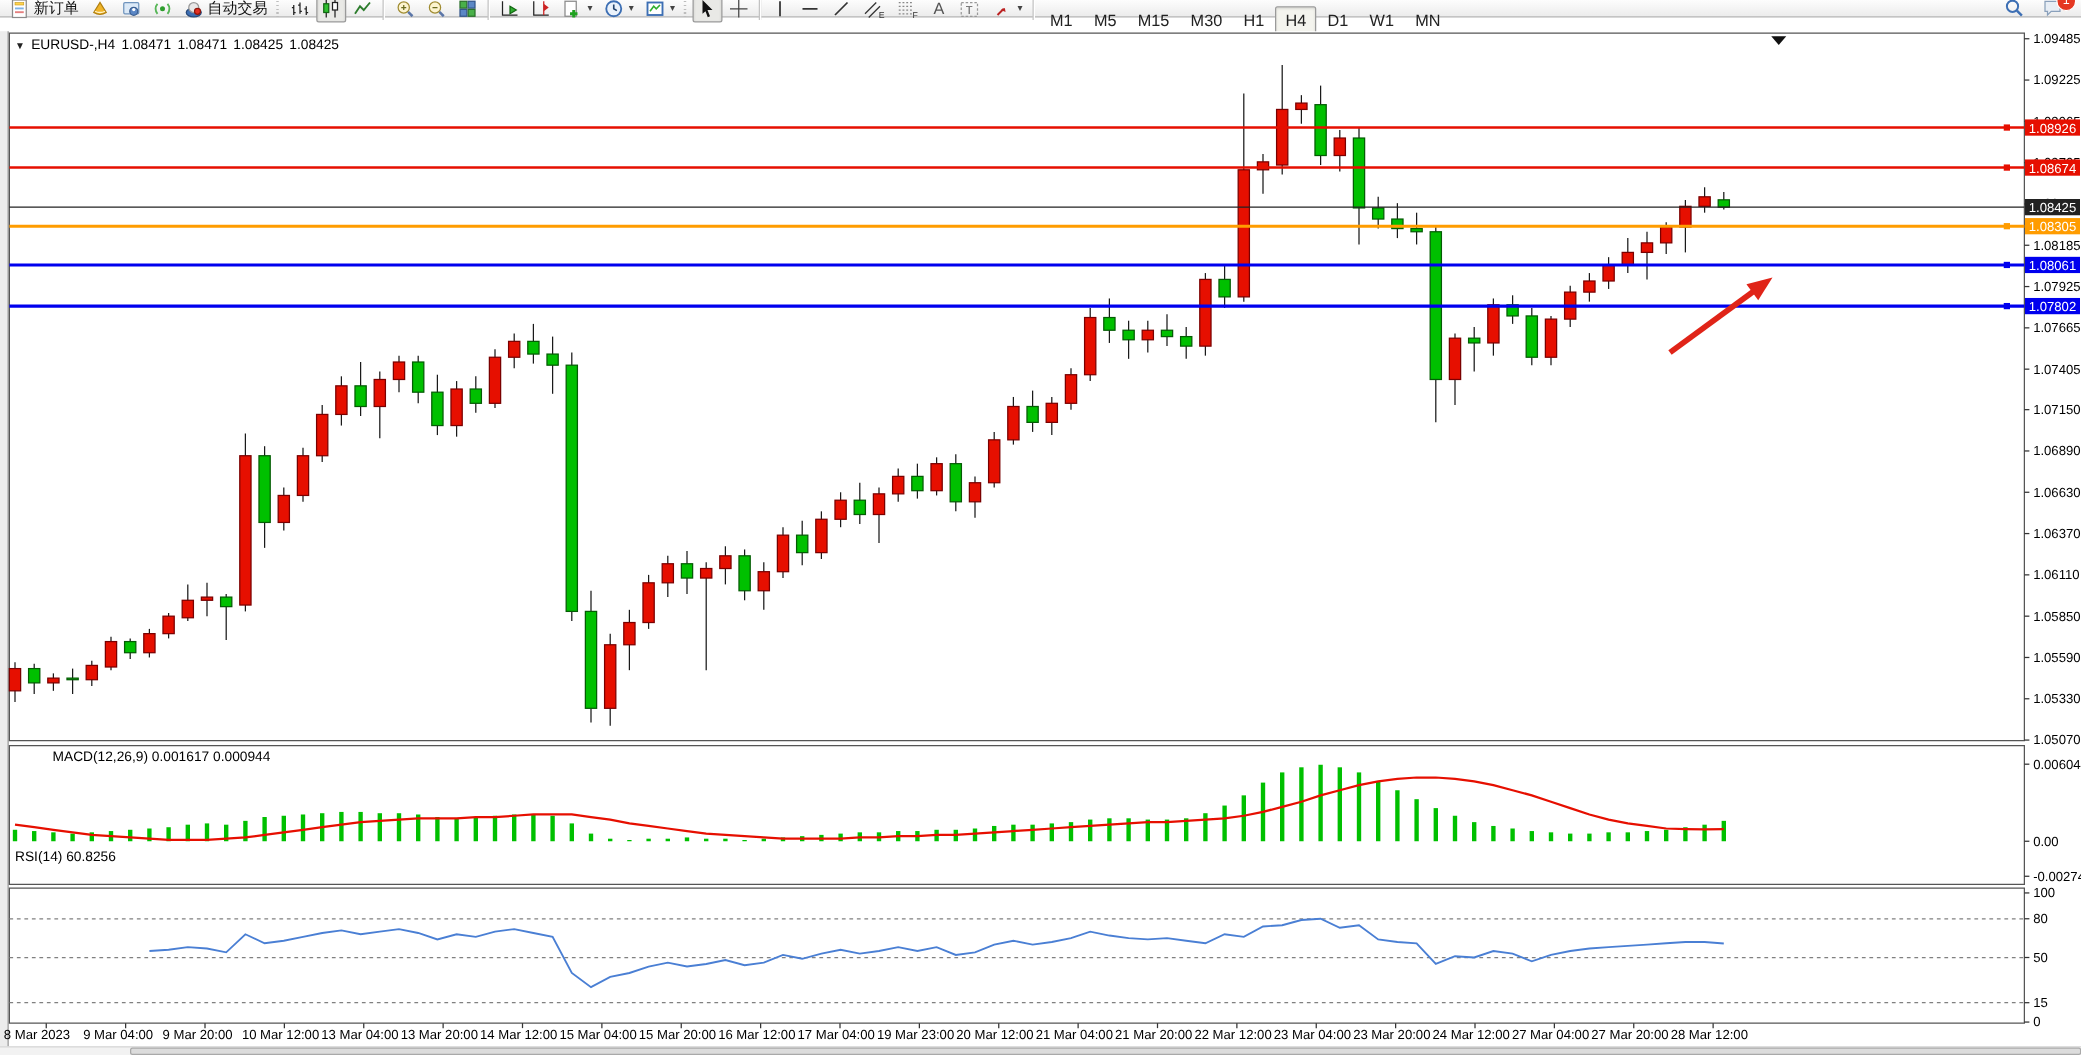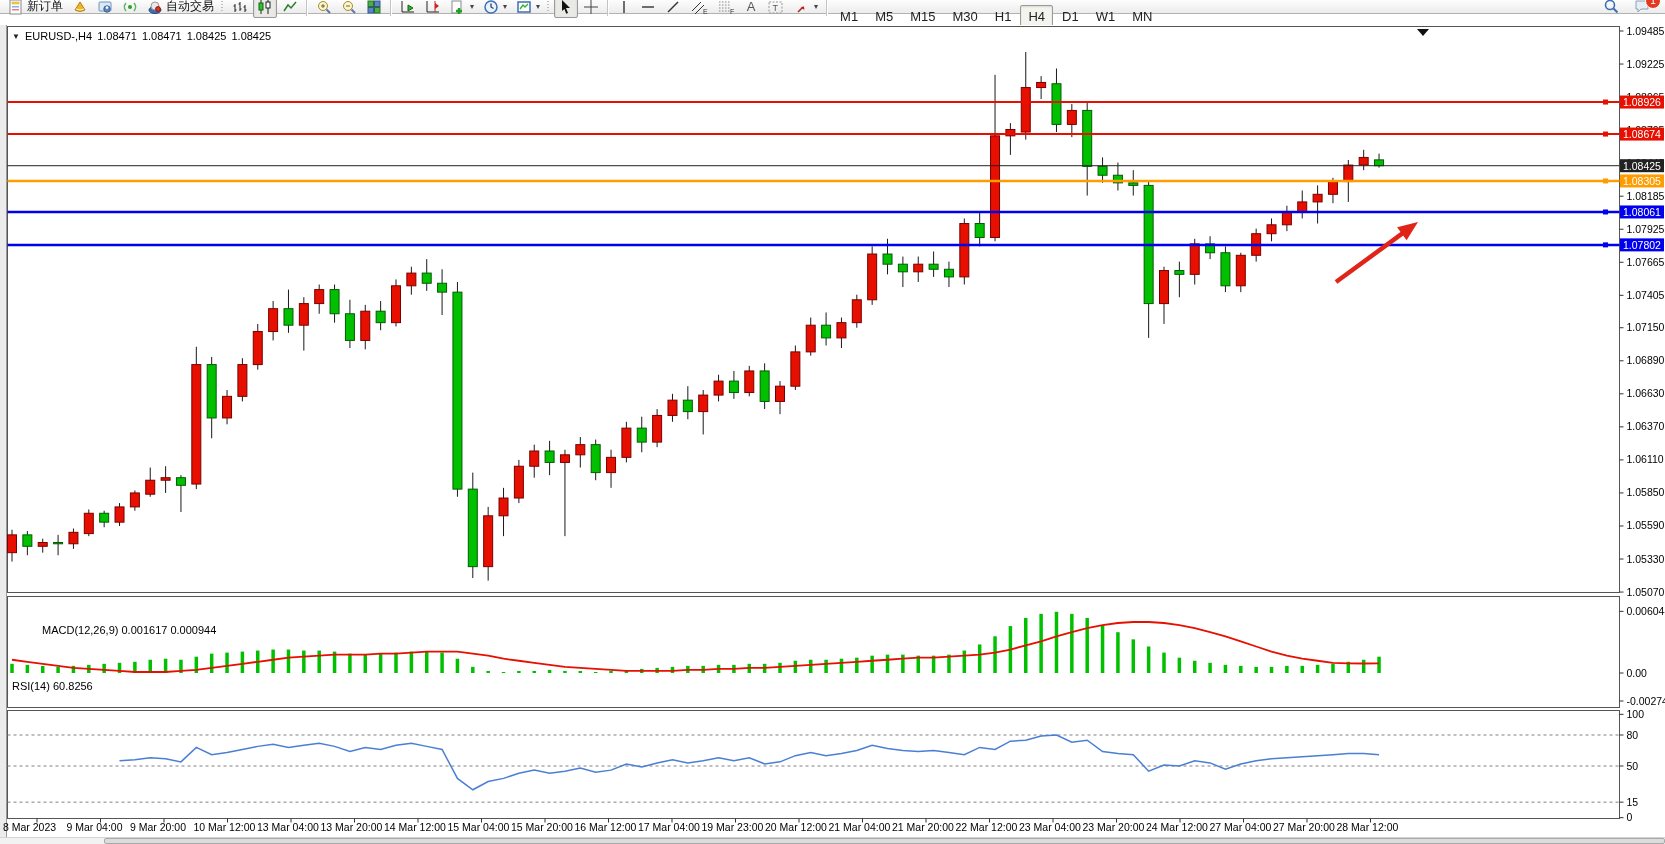--- a/index.html
+++ b/index.html
@@ -23,21 +23,21 @@
   #noti{position:relative;}
   #noti .badge{position:absolute;right:-7px;top:-4px;background:#e53822;color:#fff;border-radius:50%;
      width:14px;height:14px;font-size:10px;display:flex;align-items:center;justify-content:center;border:1px solid #fff;}
   
   #chartwin{position:absolute;left:0;top:25px;width:1665px;height:819px;background:#fff;}
   #leftedge{position:absolute;left:0;top:25px;width:6px;height:813px;background:#ececec;border-right:1px solid #9a9a9a;}
   #svg{position:absolute;left:0;top:0;width:1665px;height:844px;}
   #symline{position:absolute;left:12px;top:30px;font-size:11px;color:#000;z-index:5;display:flex;gap:5px;align-items:center;}
   #symline .dd{font-size:8px;color:#222;}
   .indlabel{position:absolute;left:12px;font-size:11px;color:#000;z-index:5;}
-  #macdlbl{top:624px;padding-left:30px;} #rsilbl{top:680px;}
+  #macdlbl{top:600px;padding-left:30px;} #rsilbl{top:680px;}
   
   #hscroll{position:absolute;left:0;top:837px;width:1665px;height:7px;background:#f2f2f2;border-top:1px solid #d5d5d5;}
   #hthumb{position:absolute;left:104px;top:0;width:1561px;height:6px;background:#dcdcdc;border:1px solid #a9a9a9;box-sizing:border-box;border-radius:2px;}
   svg text{font-family:"Liberation Sans","DejaVu Sans",sans-serif;}
 </style>
 </head>
 <body>
 
 <div id="toolbar">
   <div class="tb">

